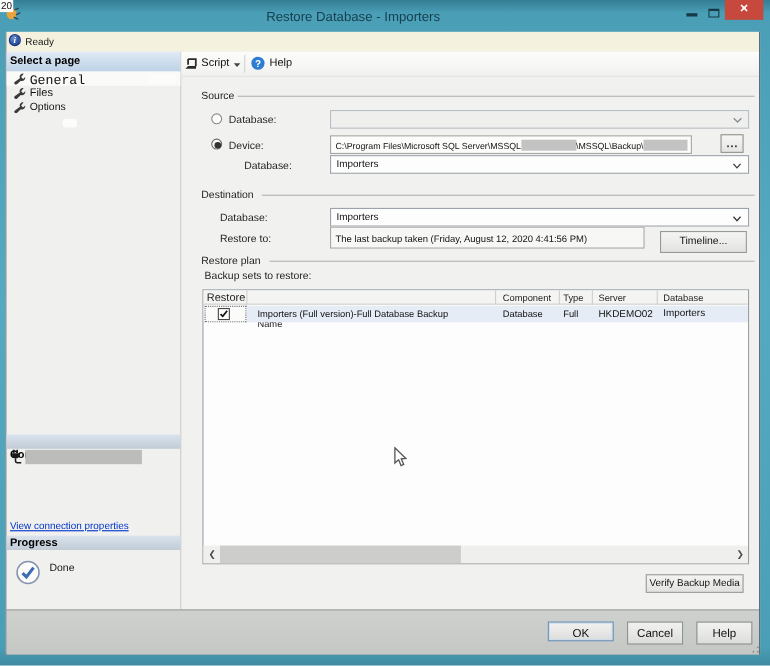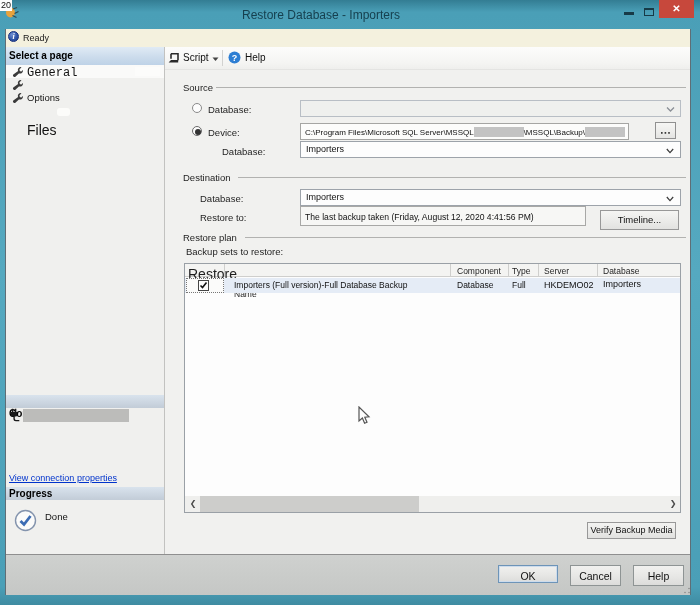--- a/index.html
+++ b/index.html
@@ -33,21 +33,21 @@
 <div class="abs" style="left:23px;top:33px;font-size:9px;color:#1a1a1a;">Ready</div>
 
 
 <div class="abs" style="left:6px;top:47px;width:158px;height:507px;background:#f0f0ee;"></div>
 <div class="abs" style="left:164px;top:47px;width:1px;height:507px;background:#c2c2c0;"></div>
 
 <div class="abs" style="left:6px;top:47px;width:158px;height:18px;background:linear-gradient(180deg,#e0ebf5 0%,#ccdcec 55%,#bed2e7 100%);font-weight:bold;font-size:10px;color:#000;padding:3px 0 0 3px;">Select a page</div>
 <div class="abs" style="left:6px;top:65px;width:158px;height:13px;background:#fafaf9;"></div>
 <div class="abs" style="left:135px;top:67px;width:25px;height:9px;background:#fcfcfb;"></div>
 <div class="abs" style="left:27px;top:66px;font-size:12px;color:#111;font-family:Liberation Mono, monospace;">General</div>
-<div class="abs" style="left:27px;top:79px;font-size:14px;color:#111;margin-top:43px;">Files</div>
+<div class="abs" style="left:27px;top:79px;font-size:10px;color:#111;">Files</div>
 <div class="abs" style="left:27px;top:92px;font-size:9.5px;color:#111;">Options</div>
 <svg class="abs" style="left:12px;top:66px" width="12" height="11" viewBox="0 0 12 11">
     <use href="#wrench"></use>
   </svg>
 <svg class="abs" style="left:12px;top:79px" width="12" height="11" viewBox="0 0 12 11">
     <use href="#wrench"></use>
   </svg>
 <svg class="abs" style="left:12px;top:92px" width="12" height="11" viewBox="0 0 12 11">
     <use href="#wrench"></use>
   </svg>
@@ -132,21 +132,21 @@
 <div class="abs" style="left:600px;top:210px;width:79px;height:20px;background:linear-gradient(180deg,#f5f5f3 0%,#ebebe9 55%,#e2e2e0 100%);border:1px solid #989898;font-size:9.5px;color:#111;text-align:center;line-height:18px;">Timeline...</div>
 
 
 <div class="abs" style="left:183px;top:232px;font-size:9.5px;color:#1e1e1e;">Restore plan</div>
 <div class="abs" style="left:245px;top:237px;width:441px;height:1px;background:#b2b2b0;"></div>
 <div class="abs" style="left:186px;top:246px;font-size:9.5px;color:#1e1e1e;">Backup sets to restore:</div>
 
 
 <div class="abs" style="left:184px;top:263px;width:497px;height:250px;background:#fdfdfd;border:1px solid #9aa0a6;"></div>
 <div class="abs" style="left:185px;top:264px;width:495px;height:13px;background:#f4f4f2;border-bottom:1px solid #cfcfcd;"></div>
-<div class="abs" style="left:188px;top:266px;font-size:14px;color:#1e1e1e;">Restore</div>
+<div class="abs" style="left:188px;top:266px;font-size:10px;color:#1e1e1e;">Restore</div>
 <div class="abs" style="left:234px;top:266px;font-size:8.5px;color:#1e1e1e;margin-top:23px;">Name</div>
 <div class="abs" style="left:457px;top:266px;font-size:8.5px;color:#1e1e1e;">Component</div>
 <div class="abs" style="left:512px;top:266px;font-size:8.5px;color:#1e1e1e;">Type</div>
 <div class="abs" style="left:544px;top:266px;font-size:8.5px;color:#1e1e1e;">Server</div>
 <div class="abs" style="left:603px;top:266px;font-size:8.5px;color:#1e1e1e;">Database</div>
 <div class="abs" style="left:224px;top:264px;width:1px;height:13px;background:#cfcfcd;"></div>
 <div class="abs" style="left:450px;top:264px;width:1px;height:13px;background:#cfcfcd;"></div>
 <div class="abs" style="left:508px;top:264px;width:1px;height:13px;background:#cfcfcd;"></div>
 <div class="abs" style="left:538px;top:264px;width:1px;height:13px;background:#cfcfcd;"></div>
 <div class="abs" style="left:597px;top:264px;width:1px;height:13px;background:#cfcfcd;"></div>

